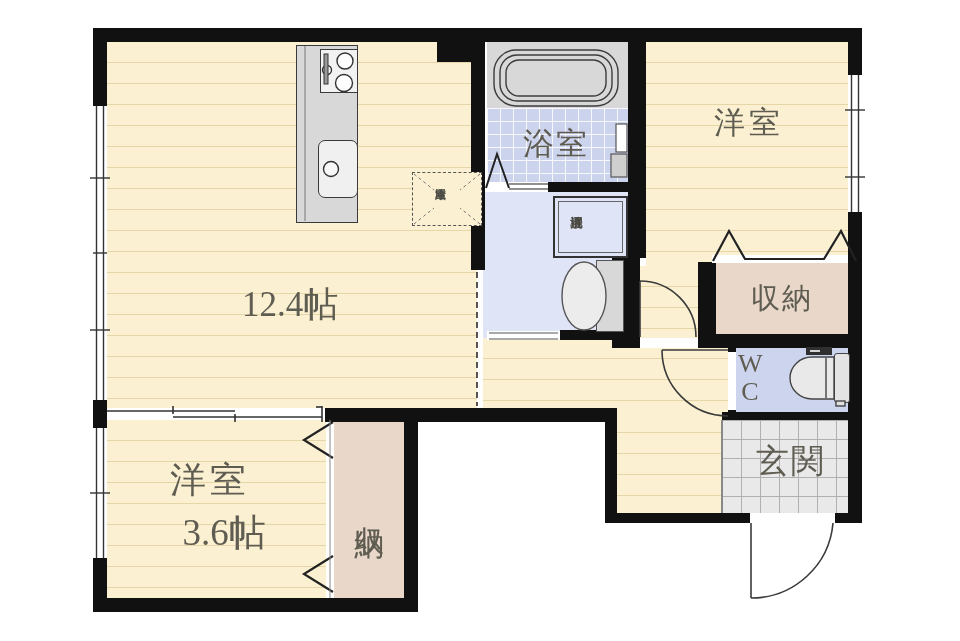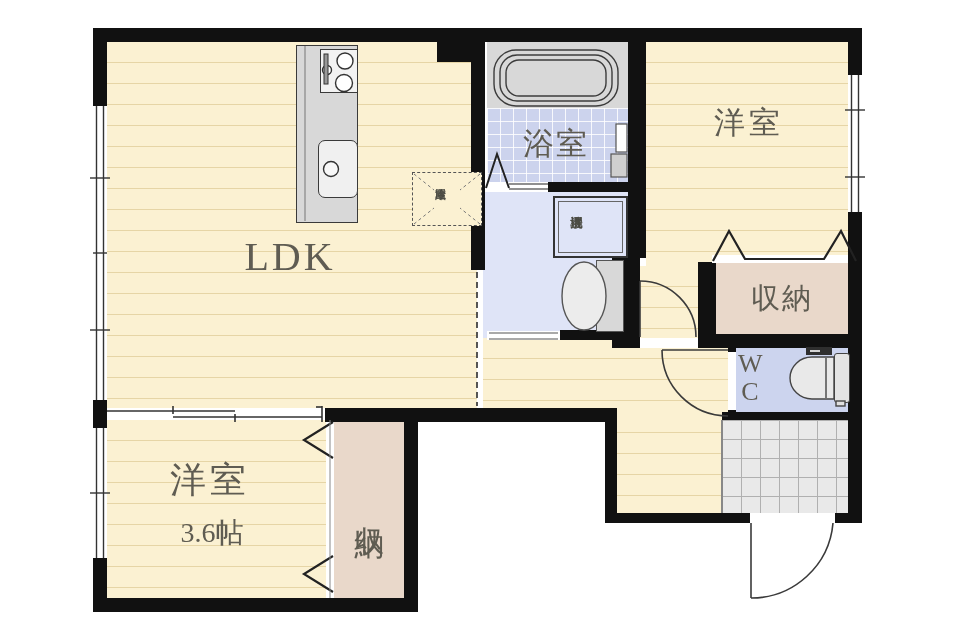--- a/index.html
+++ b/index.html
@@ -199,36 +199,37 @@
     <line x1="305" y1="46" x2="305" y2="221" stroke="#777" stroke-width="1"></line>
 
     <g stroke="#777" stroke-width="1" stroke-dasharray="3 3">
       <line x1="414" y1="174" x2="434" y2="190"></line>
         <line x1="480" y1="174" x2="460" y2="190"></line>
       <line x1="414" y1="224" x2="434" y2="208"></line>
         <line x1="480" y1="224" x2="460" y2="208"></line>
     </g>
   </svg>
 
-  <div class="abs rlabel" style="left:290px;top:257px;font-size:40px;letter-spacing:3px;">LDK</div>
+  <div class="abs rlabel" style="left:290px;top:305px;font-size:35px;">12.4帖</div>
 
   <div class="abs rlabel" style="left:749px;top:123px;font-size:31px;letter-spacing:4px;">洋室</div>
 
   <div class="abs rlabel" style="left:210px;top:481px;font-size:36px;letter-spacing:4px;">洋室</div>
-  <div class="abs rlabel" style="left:212px;top:533px;font-size:28px;">3.6帖</div>
+  <div class="abs rlabel" style="left:224px;top:533px;font-size:37px;">3.6帖</div>
 
   <div class="abs rlabel" style="left:556px;top:144px;font-size:31px;letter-spacing:2px;">浴室</div>
 
   <div class="abs rlabel" style="left:782px;top:299px;font-size:29px;letter-spacing:2px;">収納</div>
 
   <div class="abs rlabel vlabel" style="left:369px;top:506px;font-size:30px;letter-spacing:4px;">収納</div>
 
   <div class="abs" style="left:738px;top:350px;width:24px;text-align:center;color:var(--ink);font-size:26px;line-height:28px;">
     <div>W</div>
     <div>C</div>
   </div>
 
+  <div class="abs rlabel" style="left:791px;top:462px;font-size:33px;letter-spacing:2px;">玄関</div>
 
   <div class="abs vlabel" style="left:569px;top:206px;height:42px;font-size:12.5px;line-height:13.5px;color:#4a4a42;">洗濯機置場</div>
 
   <div class="abs vlabel" style="left:434px;top:180px;height:38px;font-size:11px;line-height:12.5px;color:#4a4a42;">冷蔵庫置場</div>
 
 </div>
 
 </body></html>

